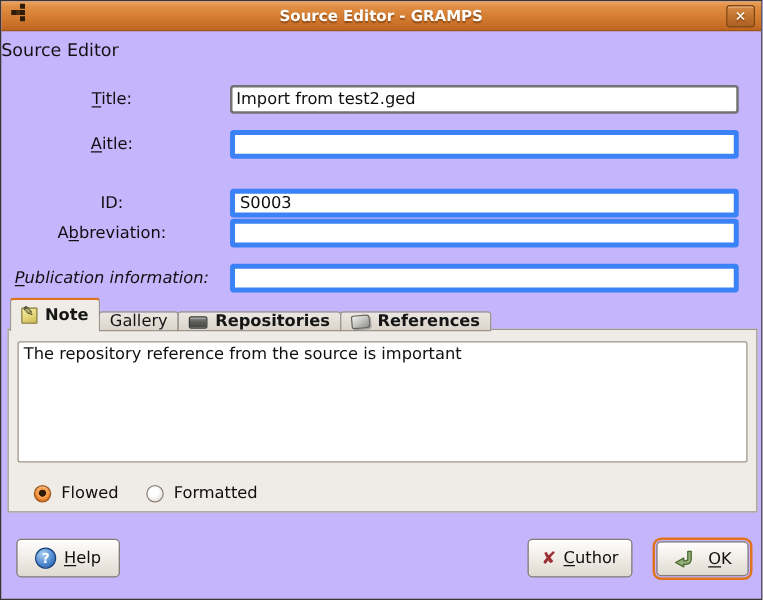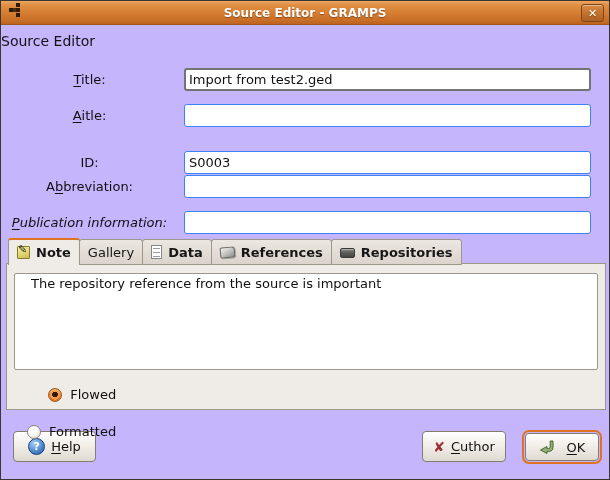--- a/index.html
+++ b/index.html
@@ -43,35 +43,35 @@
     font-size:14px; font-weight:normal; color:#121212;
   }
 
   
   .f-label {
     position:absolute; left:0; width:177px; height:23px; line-height:23px;
     text-align:center; font-size:13px; color:#101010;
   }
   .f-input {
     position:absolute; left:183px; width:407px; height:23px;
-    border:1px solid #3b82f6; border-radius:3px; background:#FFFFFF;
+    border:4px solid #3b82f6; border-radius:3px; background:#FFFFFF;
     font-family:"DejaVu Sans","Liberation Sans",sans-serif;
     font-size:13px; color:#101010; padding:0 4px; outline:none;
   }
   .f-input.focused { border:2px solid #737373; padding:0 3px; }
   .u { text-decoration:underline; text-underline-offset:2px; }
 
   .row0 { top:67px; }  .row1 { top:103px; } .row2 { top:138px;margin-top:12px; }
   .row3 { top:174px; } .row4 { top:210px;font-style:italic; }
 
   
   .tabstrip { position:absolute; left:7px; top:237px; height:27px; display:flex; align-items:flex-end; z-index:3; }
   .tab {
     display:flex; align-items:center; gap:6px; padding:0 8px;
-    height:26px; border:1px solid #9C968B; margin-right:-1px;
+    height:16px; border:1px solid #9C968B; margin-right:-1px;
     background:linear-gradient(to bottom,#ECE7E1,#DAD4CC);
     font-size:13px; color:#161616; border-radius:3px 3px 0 0; cursor:default;
   }
   .tab.bold { font-weight:bold; }
   .tab.active {
     height:27px; background:#EFEBE7; border-bottom:none;
     border-top:2px solid #E0731D; position:relative; z-index:4;
   }
 
   
@@ -104,25 +104,25 @@
 
   
   .panel {
     position:absolute; left:5px; top:262px; width:600px; height:147px;
     border:1px solid #9C968B; background:#EFEBE7; z-index:2;
   }
   .note-area {
     position:absolute; left:13px; top:272px; width:584px; height:97px;
     background:#FFFFFF; border:1px solid #9C968B; border-radius:2px;
     font-family:"DejaVu Sans","Liberation Sans",sans-serif;
-    font-size:13px; color:#101010; padding:2px 16px; resize:none; outline:none;
+    font-size:13px; color:#101010; padding:2px 4px; resize:none; outline:none;
     overflow:hidden; z-index:3;
   }
   .radio-row {
-    position:absolute; left:26px; top:386px; display:flex; align-items:flex-end; gap:22px; z-index:3;flex-direction:column;
+    position:absolute; left:26px; top:386px; display:flex; align-items:flex-end; gap:22px; z-index:3;
   }
   .radio-opt { display:flex; align-items:center; gap:8px; font-size:13px; color:#101010; cursor:default; }
   .radio-dot { width:14px; height:14px; border-radius:50%; }
   .radio-dot.sel {
     border:1px solid #A0591C;
     background:radial-gradient(circle at 50% 46%,#2E1A06 0 2.6px,#F49B4C 3px 5px,#DD7524 5.2px);
     box-shadow:inset 0 1px 1px rgba(255,255,255,.4);
   }
   .radio-dot.unsel {
     border:1px solid #8D8378;
@@ -187,30 +187,26 @@
     <div class="tab active bold">
       <span class="ic-note">
           <span class="pencil">✎</span>
         </span>
       <span>Note</span>
     </div>
     <div class="tab">
       <span>Gallery</span>
     </div>
     <div class="tab bold">
-      <span class="ic-data"></span>
-      <span>Data</span>
+      <span class="ic-repo"></span>
+      <span>Repositories</span>
     </div>
     <div class="tab bold">
       <span class="ic-ref"></span>
       <span>References</span>
-    </div>
-    <div class="tab bold">
-      <span class="ic-repo"></span>
-      <span>Repositories</span>
     </div>
   </div>
 
   <div class="panel"></div>
   <textarea class="note-area" spellcheck="false" style="">The repository reference from the source is important</textarea>
 
   <div class="radio-row">
     <span class="radio-opt">
       <span class="radio-dot sel"></span>
       <span>Flowed</span>

